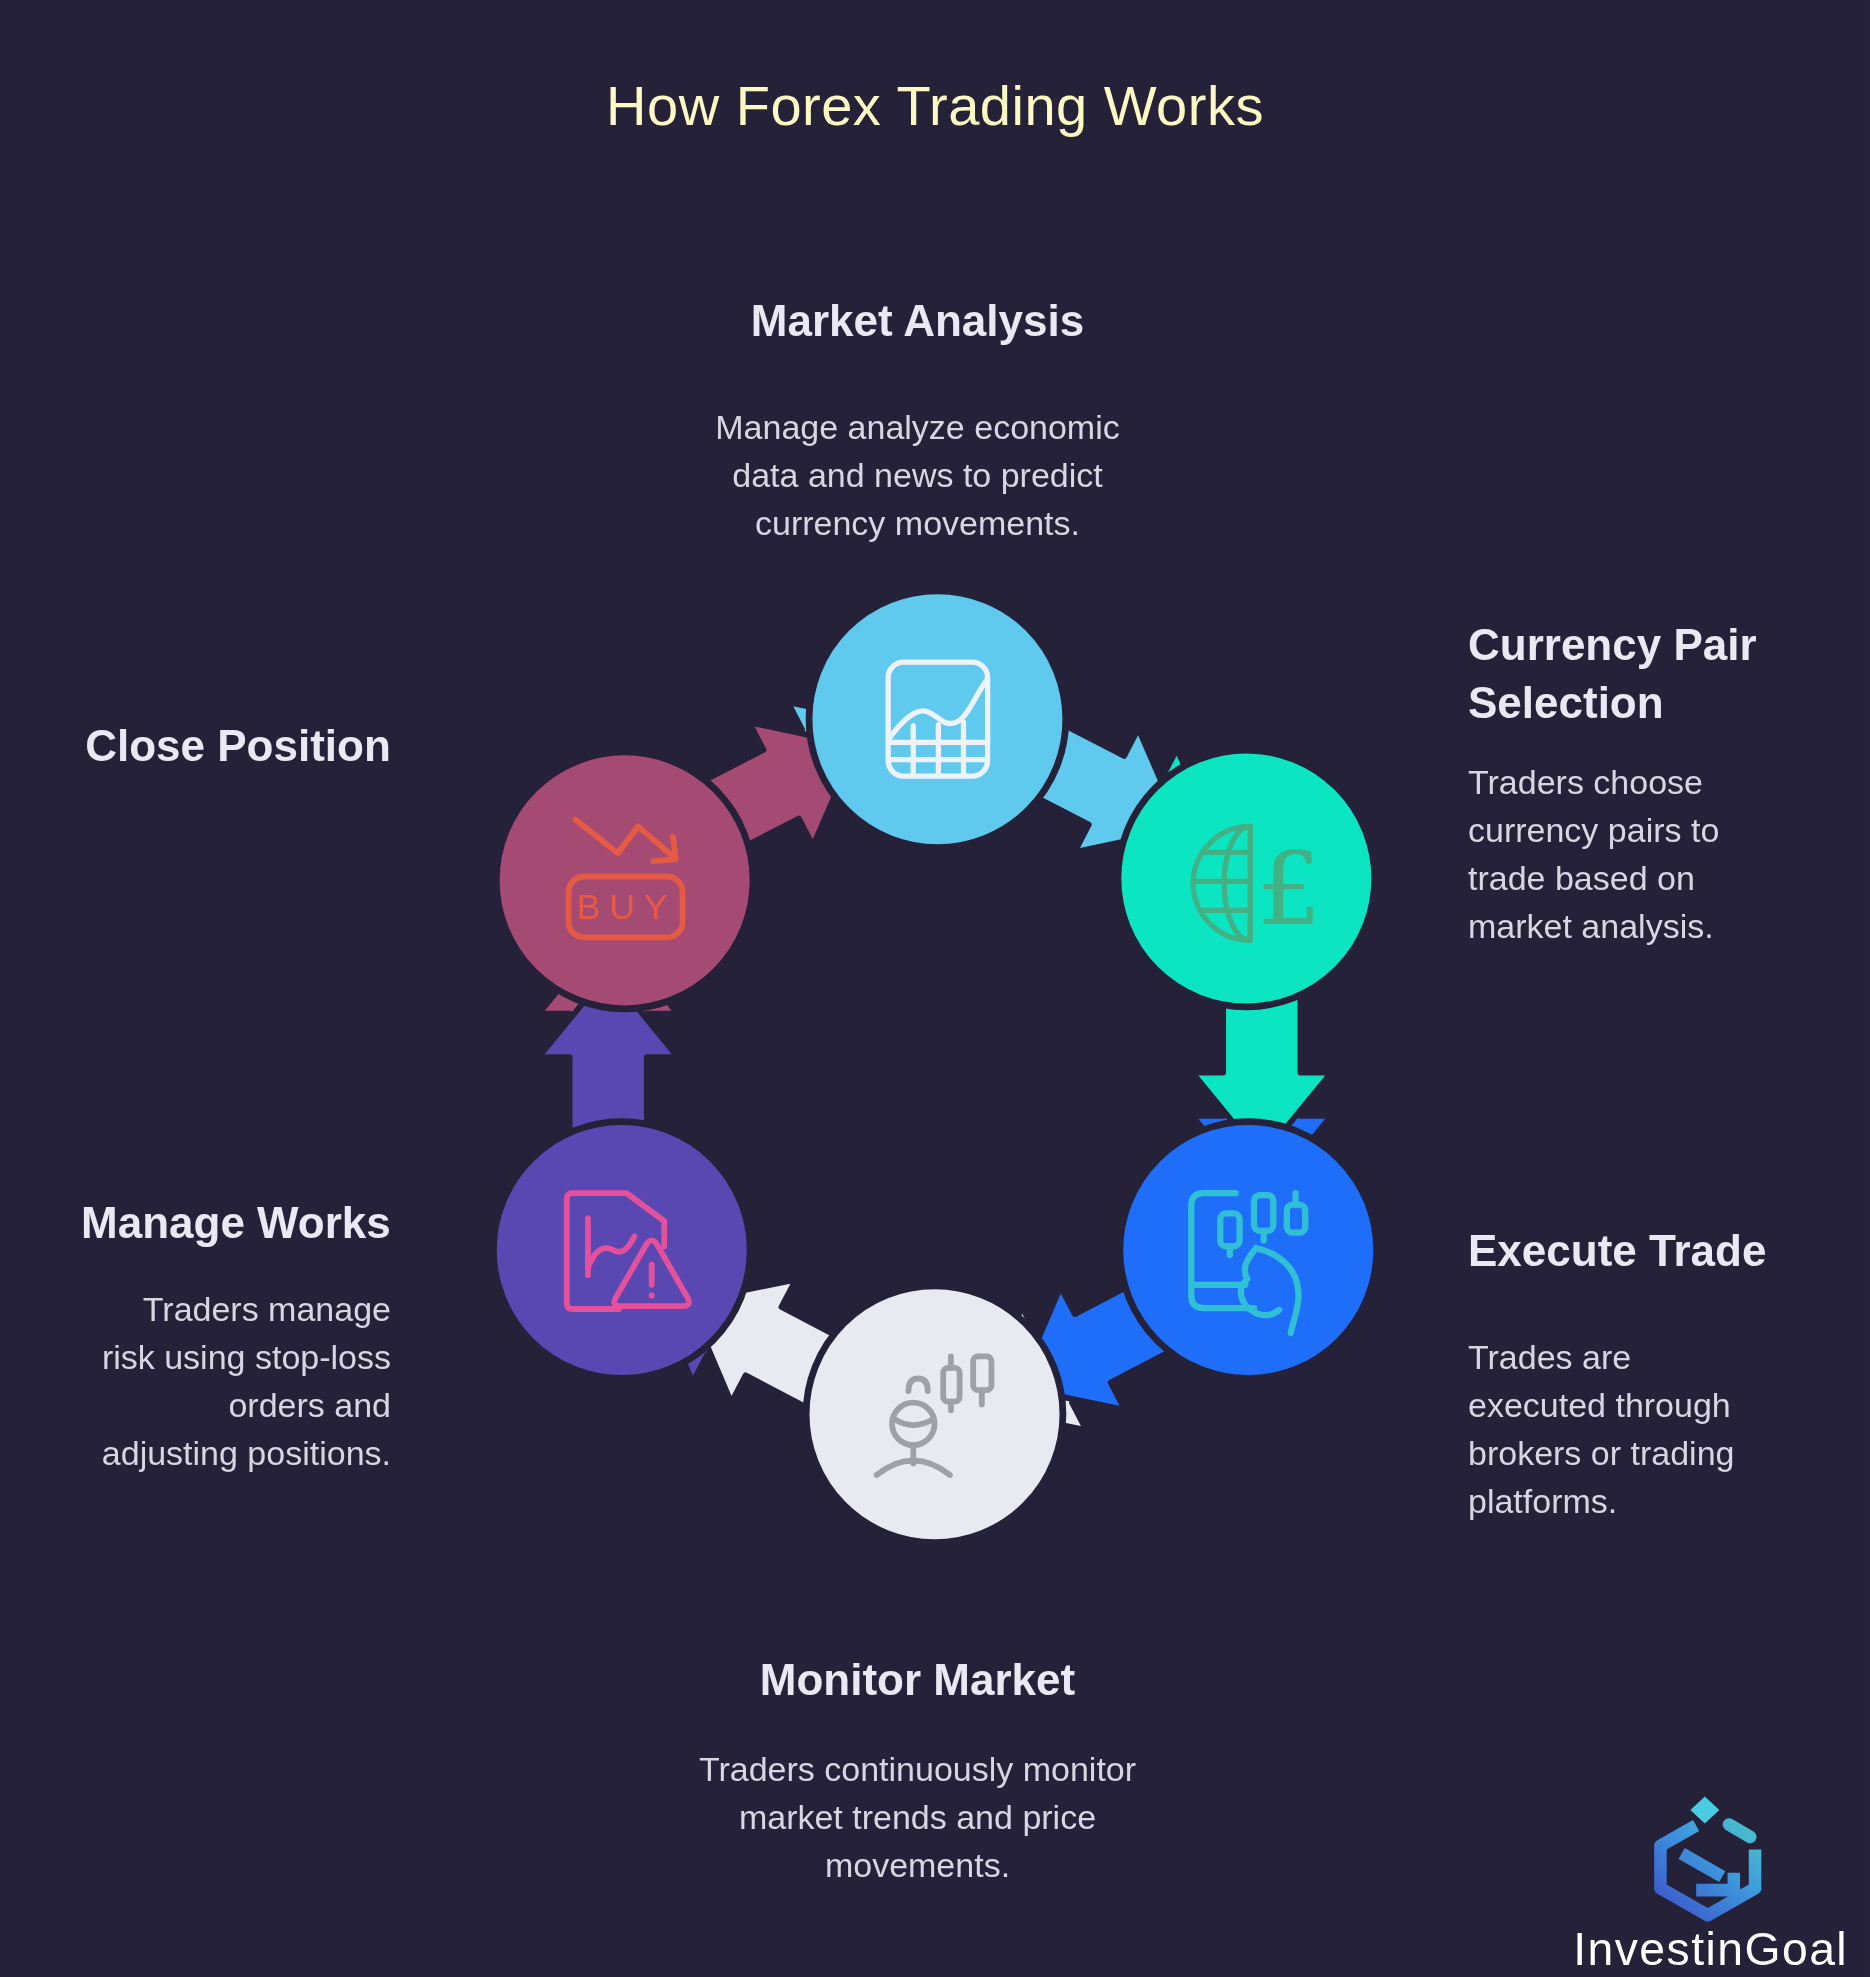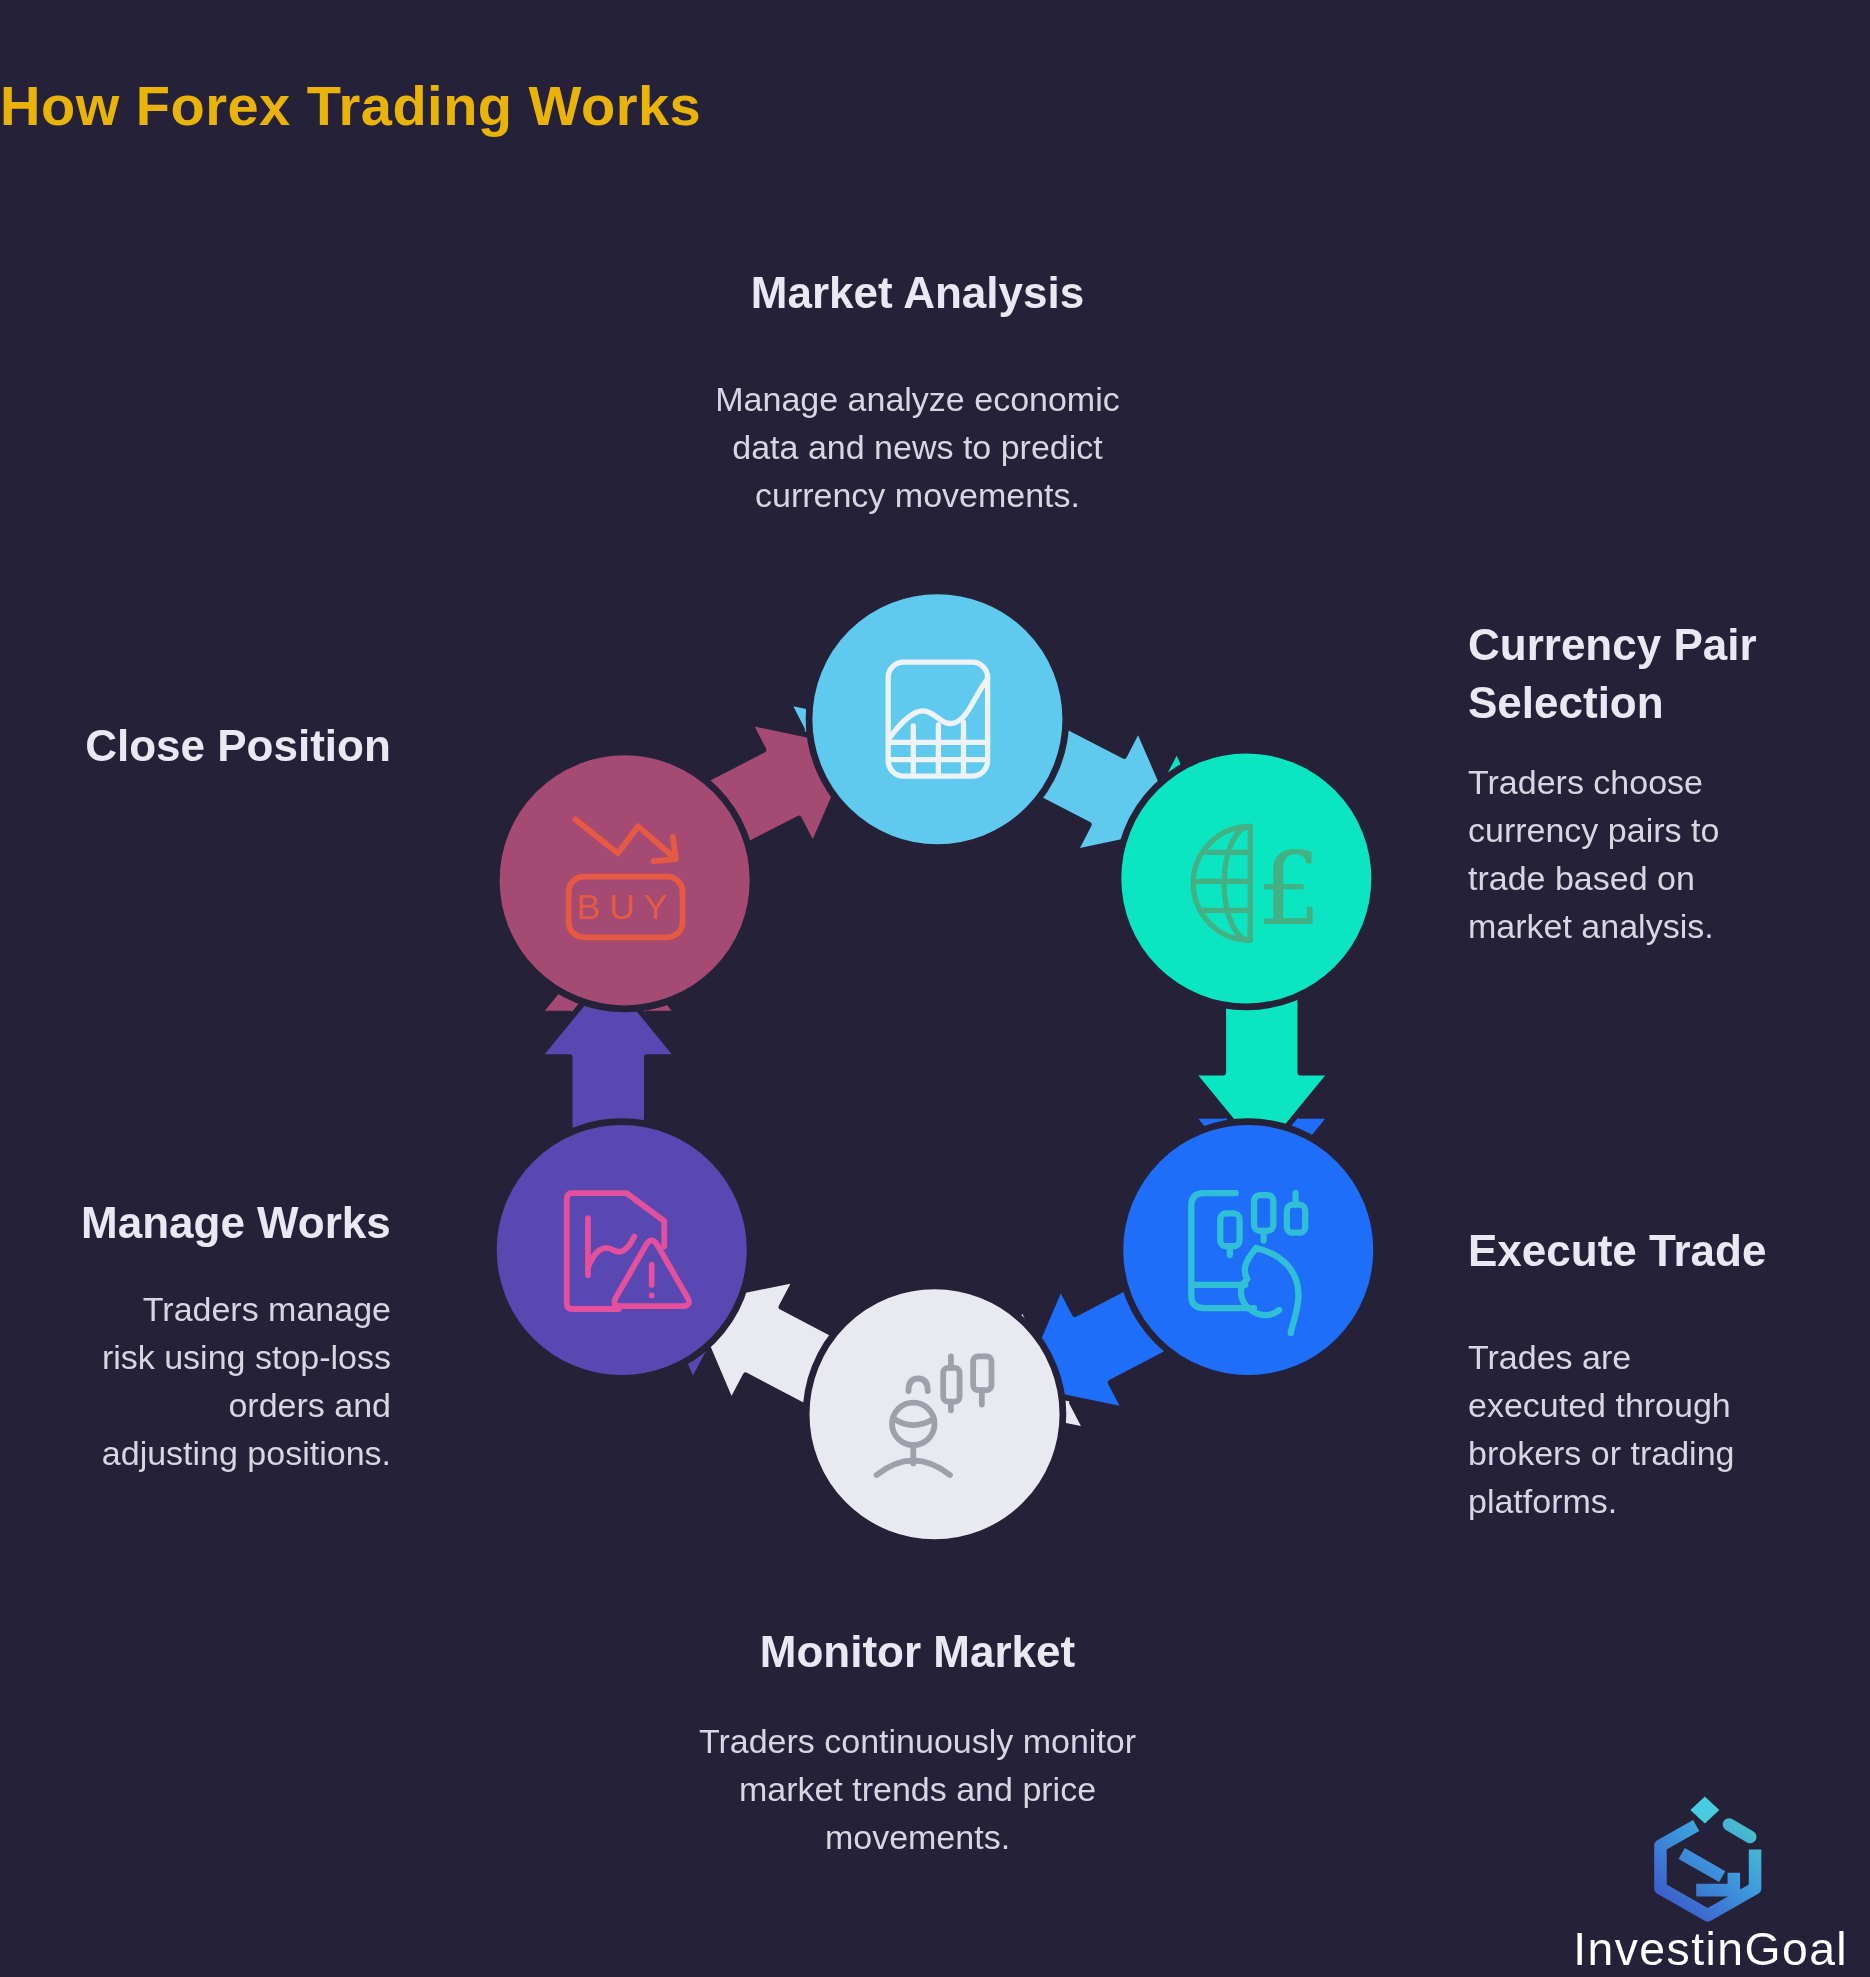--- a/index.html
+++ b/index.html
@@ -1,25 +1,25 @@
 <!DOCTYPE html>
 <html><head>
 <meta charset="utf-8">
 <style>
   html,body{margin:0;padding:0;background:#252138;}
   .stage{position:relative;width:1870px;height:1977px;overflow:hidden;
          font-family:"Liberation Sans",sans-serif;}
   .stage svg.diagram{position:absolute;left:0;top:0;}
   .hd{position:absolute;color:#e9e8f3;font-weight:bold;font-size:44px;line-height:58px;}
   .txt{position:absolute;color:#d7d6e2;font-size:34px;line-height:48px;}
-  .center{text-align:center;}
+  .center{text-align:center;margin-top:28px;}
   .left{text-align:left;}
   .right{text-align:right;}
-  .title{position:absolute;left:0;top:73px;width:100%;
-         color:#eab308;font-size:56px;font-weight:bold;letter-spacing:0.5px;}
+  .title{position:absolute;left:0;top:73px;width:100%;text-align:center;
+         color:#fef9c3;font-size:56px;font-weight:normal;letter-spacing:0.5px;}
 </style>
 </head>
 <body>
 
 <div class="stage">
 
   <svg class="diagram" width="1870" height="1977" viewBox="0 0 1937 2048">
     <defs>
       <path id="arrowShape" d="M -100 -40 L 8 -40 L 8 -72 L 96 0 L 8 72 L 8 40 L -100 40 L -64 0 Z"></path>
       <linearGradient id="lgGrad" gradientUnits="userSpaceOnUse" x1="1717" y1="1985" x2="1822" y2="1868">

